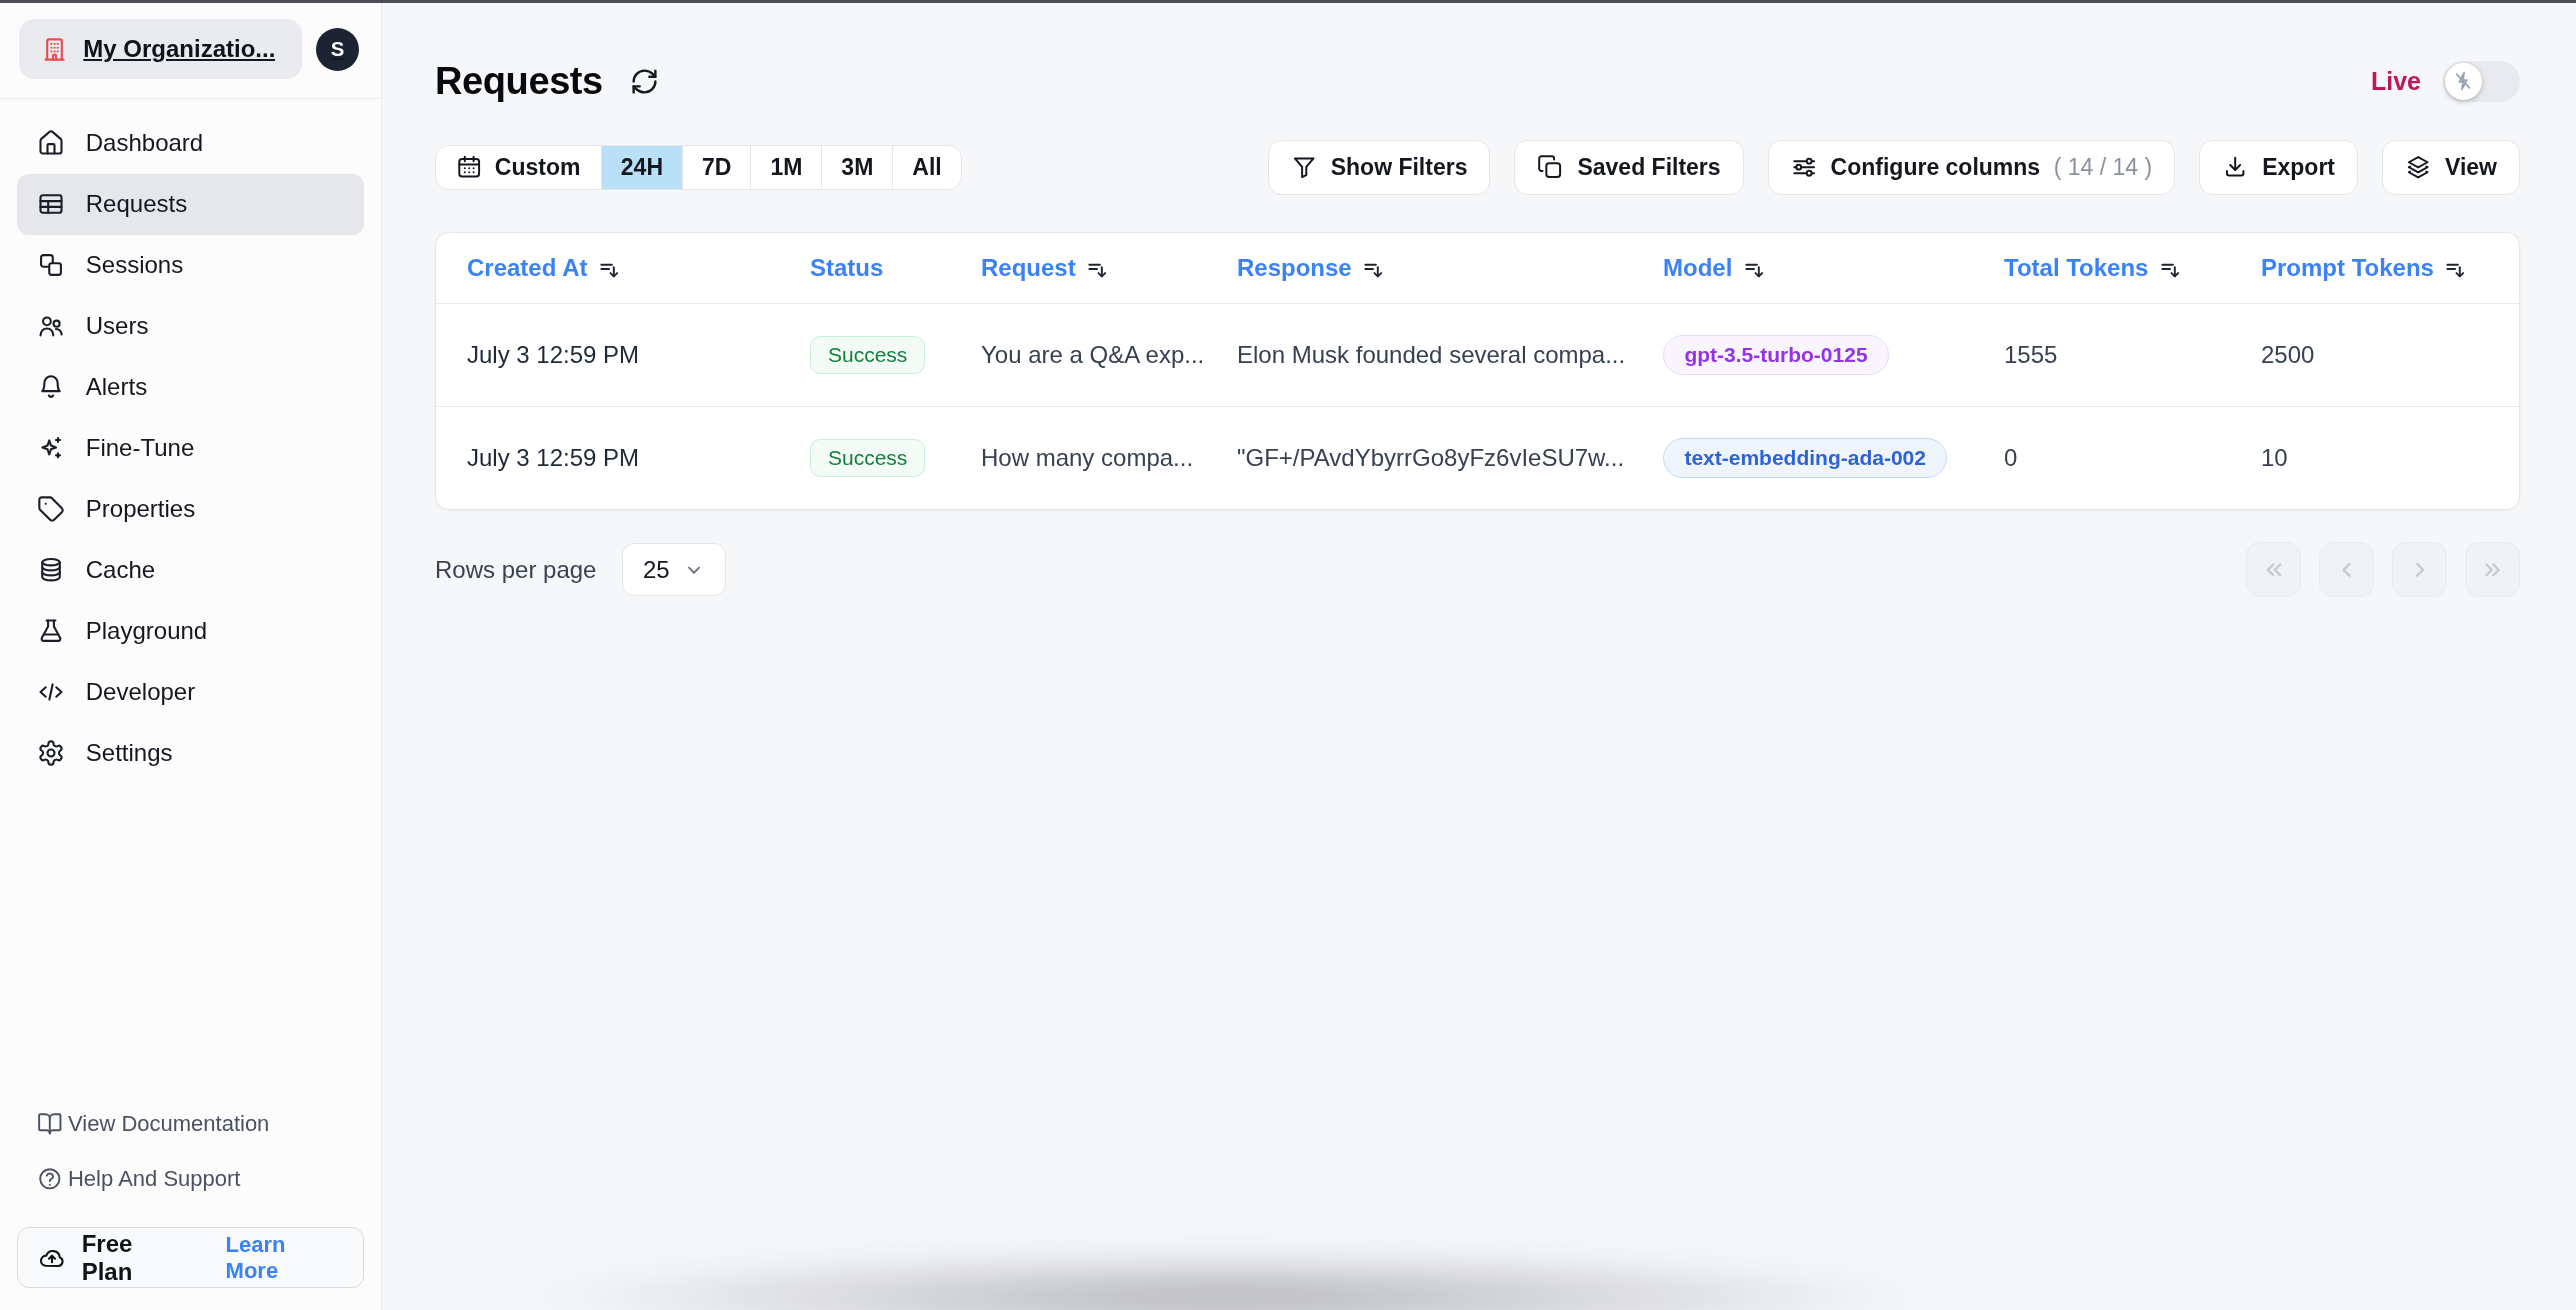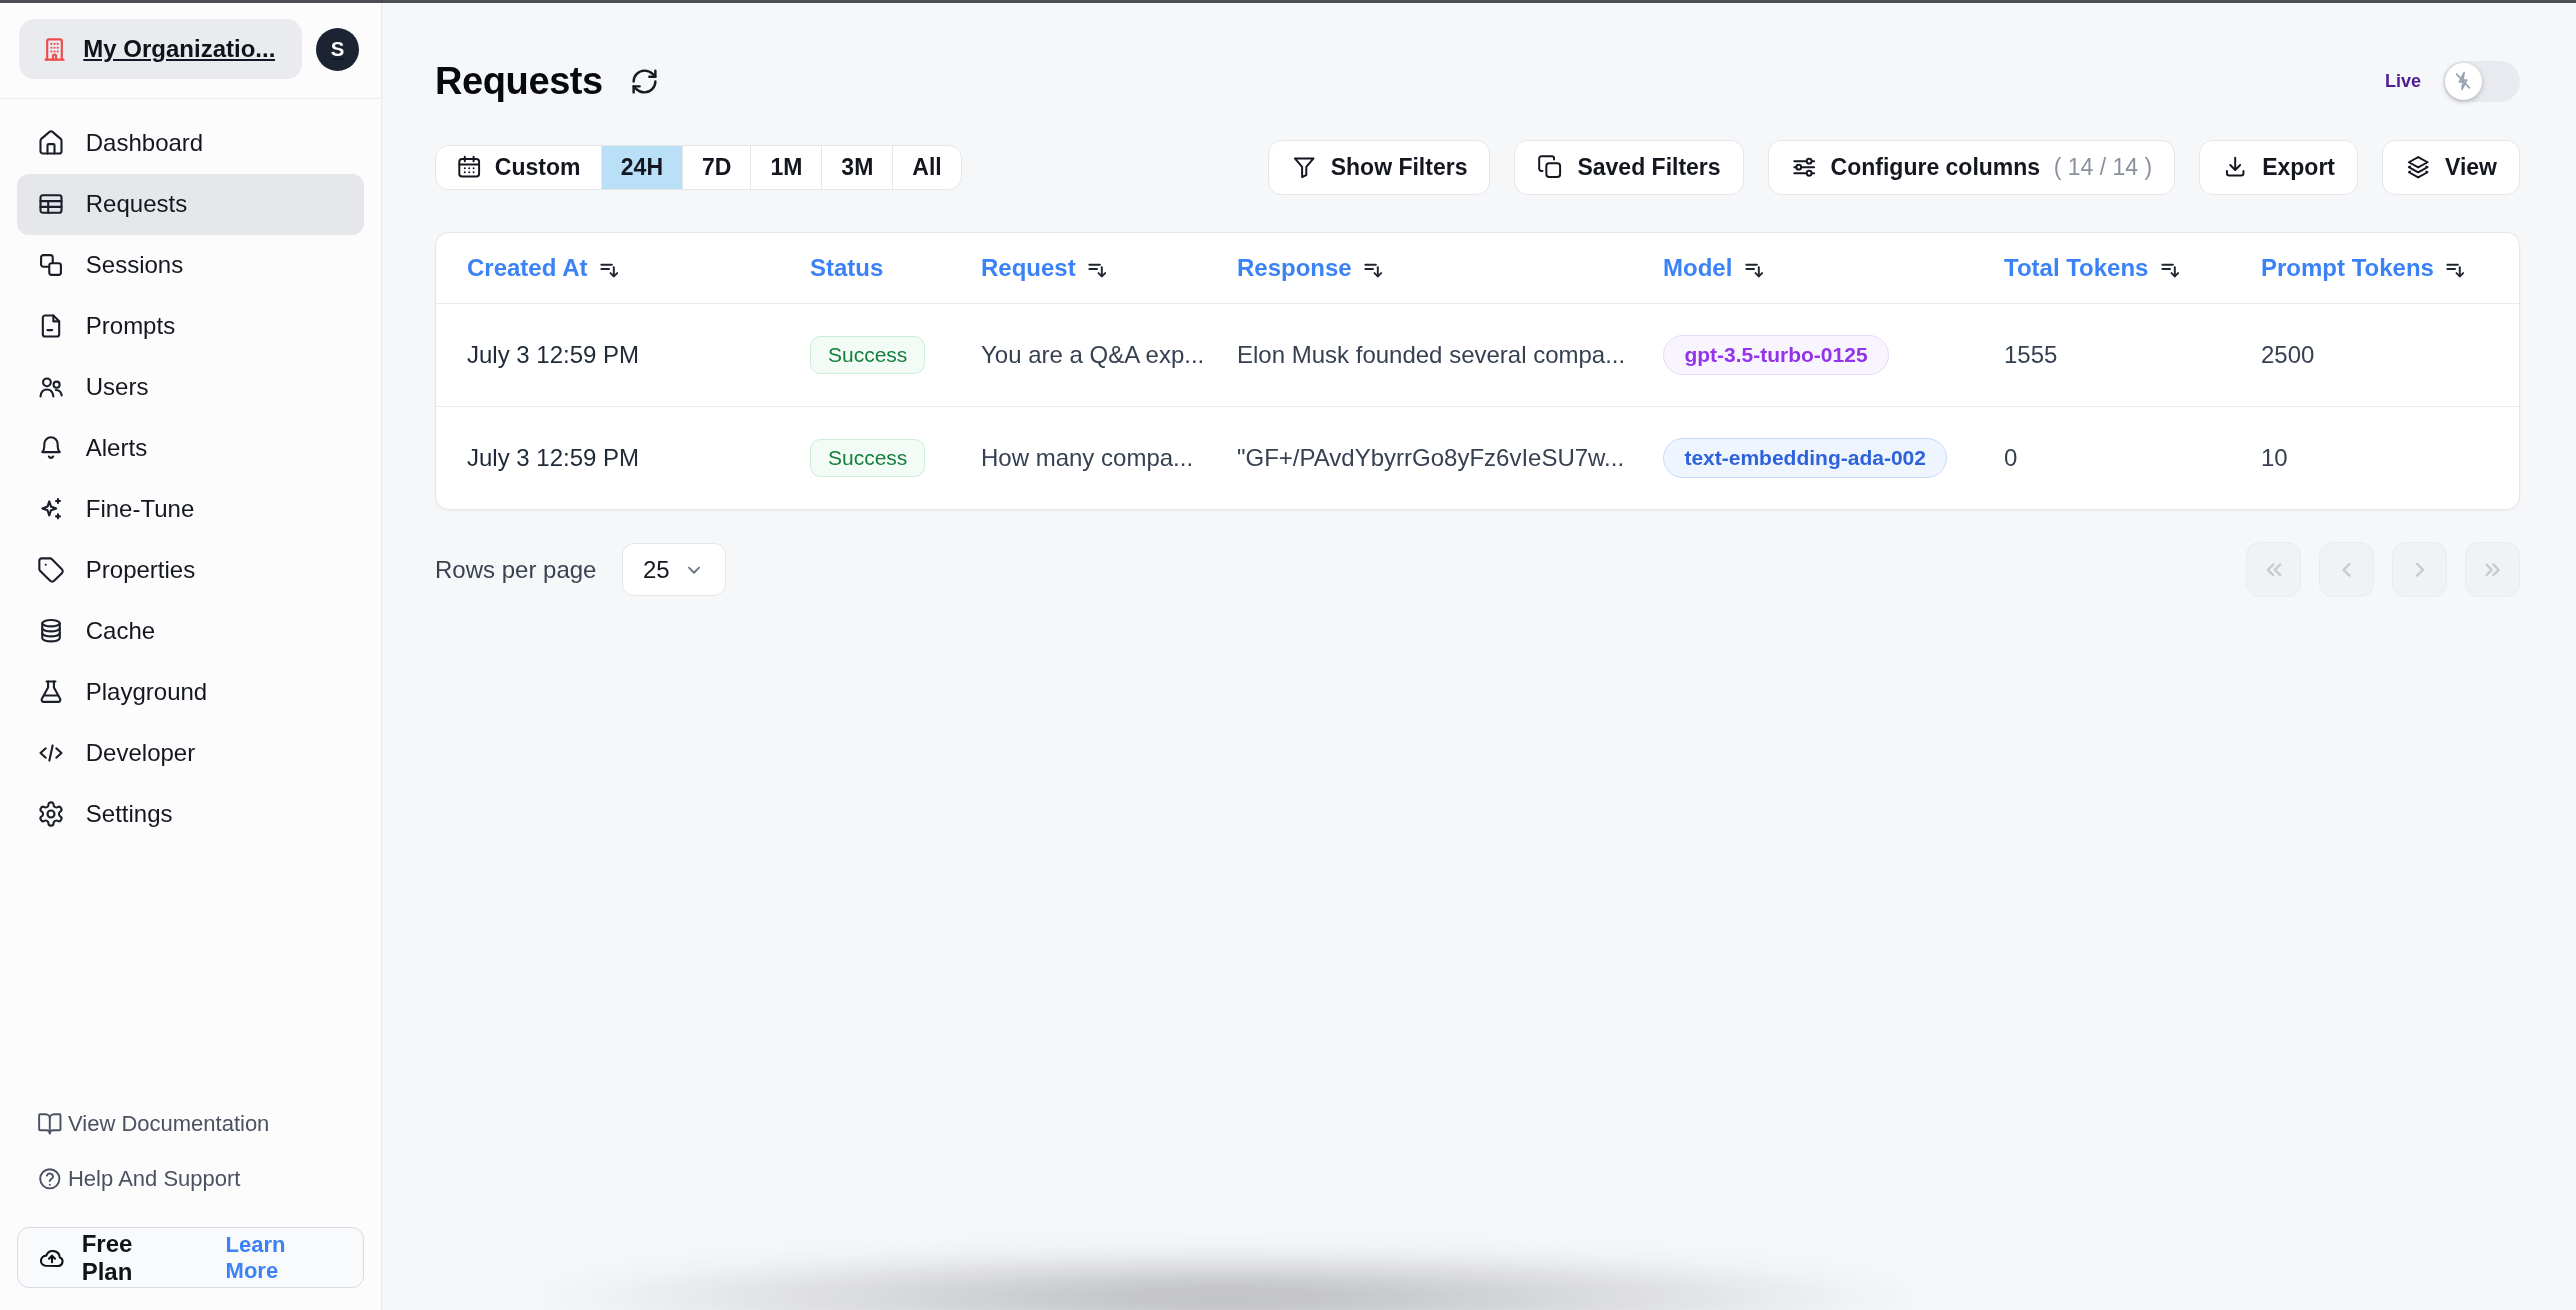--- a/index.html
+++ b/index.html
@@ -34,21 +34,21 @@
   .plan-label { font-size:24px; font-weight:700; color:#10131a; }
   .plan-action { margin-left:22px; font-size:22px; font-weight:600; color:#3b82f6; }
 
   
   .main { flex:1; padding:55px 56px 0 53px; position:relative; }
   .page-header { display:flex; align-items:center; height:53px; }
   .page-title { font-size:38px; font-weight:700; color:#08090d; letter-spacing:-0.4px; }
   .refresh-btn { background:none; border:none; margin-left:27px; cursor:pointer; color:#16191f; display:flex; align-items:center; }
   .refresh-btn svg { width:29px; height:29px; }
   .live-wrap { margin-left:auto; display:flex; align-items:center; gap:22px; }
-  .live-label { font-size:18px; font-weight:600; color:#4c1d95; }
+  .live-label { font-size:25px; font-weight:600; color:#be185d; }
   .toggle { width:77px; height:41px; border-radius:20.4px; background:#e8eaef; position:relative; cursor:pointer; }
   .toggle .knob { position:absolute; left:1.7px; top:1.7px; width:37px; height:37px; border-radius:50%; background:#ffffff; box-shadow:0 1.7px 5.1px rgba(15,20,30,.25); display:flex; align-items:center; justify-content:center; }
   .toggle .knob svg { width:22px; height:22px; color:#98a1b3; }
 
   .toolbar { margin-top:32px; display:flex; align-items:center; }
   .segmented { display:flex; height:45px; background:#ffffff; border:1.7px solid #e4e6ea; border-radius:13.6px; overflow:hidden; }
   .seg { display:flex; align-items:center; gap:12px; padding:0 20.4px; background:none; border:none; border-right:1.7px solid #e4e6ea; font-family:inherit; font-size:23px; font-weight:600; color:#14171f; cursor:pointer; }
   .seg:last-child { border-right:none; }
   .seg.range { padding:0 19px; }
   .seg.active { background:#bae0f8; }
@@ -120,28 +120,20 @@
             <path d="M3 14.5h18"></path>
           </svg>
         <span class="nav-label">Requests</span>
       </div>
       <div class="nav-item">
         <svg class="nav-icon" viewBox="0 0 24 24" fill="none" stroke="currentColor" stroke-width="1.8" stroke-linecap="round" stroke-linejoin="round">
             <rect x="3.5" y="3.5" width="10" height="10" rx="2"></rect>
             <rect x="10.5" y="10.5" width="10" height="10" rx="2" fill="#fcfcfd"></rect>
           </svg>
         <span class="nav-label">Sessions</span>
-      </div>
-      <div class="nav-item">
-        <svg class="nav-icon" viewBox="0 0 24 24" fill="none" stroke="currentColor" stroke-width="1.8" stroke-linecap="round" stroke-linejoin="round">
-            <path d="M14 3H7a2 2 0 0 0-2 2v14a2 2 0 0 0 2 2h10a2 2 0 0 0 2-2V8z"></path>
-            <path d="M14 3v5h5"></path>
-            <path d="M9 15.5h4"></path>
-          </svg>
-        <span class="nav-label">Prompts</span>
       </div>
       <div class="nav-item">
         <svg class="nav-icon" viewBox="0 0 24 24" fill="none" stroke="currentColor" stroke-width="1.8" stroke-linecap="round" stroke-linejoin="round">
             <circle cx="8.5" cy="8" r="3.3"></circle>
             <path d="M3 20c.4-3.8 2.6-5.9 5.5-5.9S13.6 16.2 14 20"></path>
             <circle cx="16.8" cy="10" r="2.6"></circle>
             <path d="M16.2 14.6c2.7.1 4.6 1.8 5 4.7"></path>
           </svg>
         <span class="nav-label">Users</span>
       </div>

